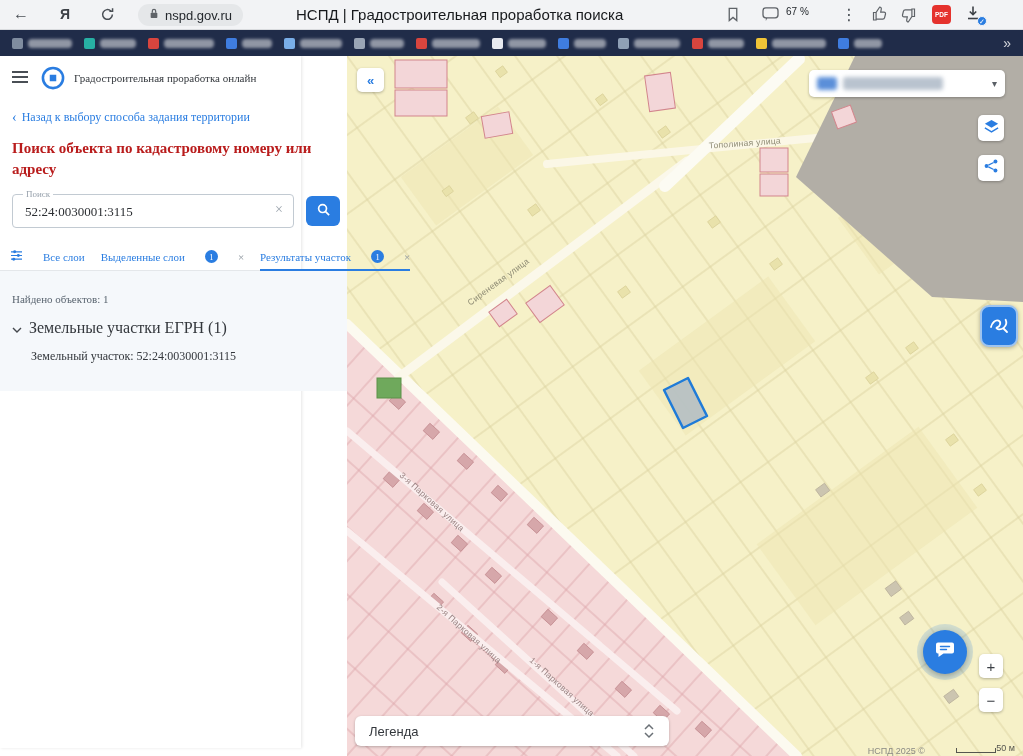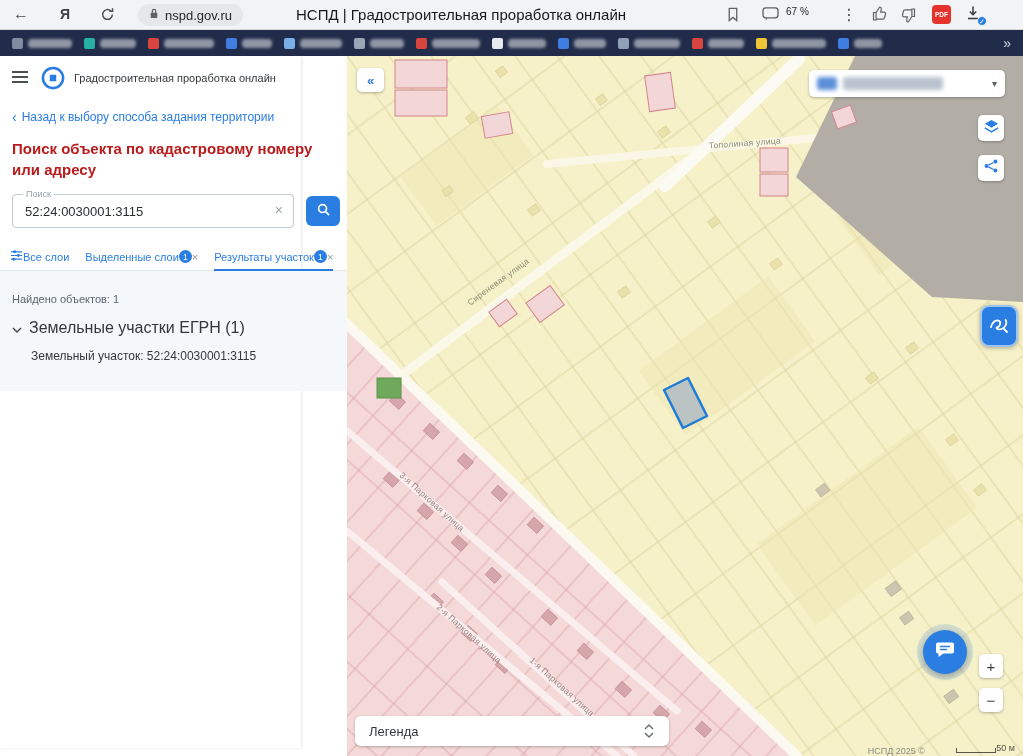--- a/index.html
+++ b/index.html
@@ -20,33 +20,33 @@
   .dl-badge { position:absolute; right:-4px; bottom:-3px; width:10px; height:10px; background:#2a7de1; border-radius:50%; color:#fff; font-size:7px; line-height:10px; text-align:center; border:1px solid #f2f3f5;}
 
   
   .bookmarks { position:absolute; top:30px; left:0; right:0; height:26px; background:#202c49; display:flex; align-items:center; gap:12px; padding:0 12px; z-index:10;}
   .chip { display:flex; align-items:center; gap:5px; }
   .chip .fav { width:11px; height:11px; border-radius:2px; }
   .chip .blb { height:9px; border-radius:4px; background:rgba(255,255,255,.5); filter:blur(1.5px); }
   .bm-overflow { margin-left:auto; color:rgba(255,255,255,.8); font-size:14px; }
 
   
-  .panel { position:absolute; top:56px; left:0; width:301px; bottom:8px; background:#fff; z-index:5; box-shadow:1px 0 3px rgba(0,0,0,.10); }
+  .panel { position:absolute; top:56px; left:0; width:301px; bottom:8px; background:#fff; z-index:5; box-shadow:1px 0 3px rgba(0,0,0,.10);font-family:Liberation Serif, serif; }
   .panel .abs { position:absolute; }
   .app-title { left:74px; top:16px; font-size:11px; color:#33373c; }
   .back-link { left:12px; top:54px; font-size:12px; color:#2a7de1; display:flex; align-items:center; gap:5px; cursor:pointer;}
   .back-chev { font-size:14px; line-height:12px; }
   .panel-heading { left:12px; top:76px; width:324px; font-size:15px; font-weight:700; color:#b91c1c; line-height:1.4;margin-top:6px; }
   .search-field { left:12px; top:138px; width:282px; height:34px; border:1px solid #c2cad2; border-radius:4px; background:#fff; }
   .search-label { position:absolute; left:10px; top:-6px; background:#fff; padding:0 3px; font-size:9px; color:#97a1ac; }
   .search-value { position:absolute; left:12px; top:9px; font-size:13px; color:#2b2e32; }
   .search-clear { position:absolute; right:10px; top:7px; font-size:14px; color:#9aa3ac; cursor:pointer; }
   .search-btn { left:306px; top:140px; width:34px; height:30px; background:#2a7de1; border-radius:6px; display:flex; align-items:center; justify-content:center; cursor:pointer; }
   .tabs { left:0; top:186px; width:347px; height:29px; display:flex; align-items:flex-end; gap:16px; padding-left:10px; border-bottom:1px solid #e4e7ea; }
-  .tab { display:flex; align-items:center; gap:0; font-size:11px; color:#2a7de1; padding-bottom:7px; cursor:pointer; white-space:nowrap;}
+  .tab { display:flex; align-items:center; gap:20px; font-size:11px; color:#2a7de1; padding-bottom:7px; cursor:pointer; white-space:nowrap;}
   .tab.active { border-bottom:2px solid #2a7de1; margin-bottom:-1px; padding-bottom:6px; }
   .badge { min-width:13px; height:13px; border-radius:50%; background:#2a7de1; color:#fff; font-size:8.5px; display:inline-flex; align-items:center; justify-content:center; }
   .tab-close { color:#8b949c; font-size:11px; }
   .results-area { left:0; top:215px; width:347px; height:120px; background:#f5f8fb; }
   .found-label { position:absolute; left:12px; top:22px; font-size:11px; color:#5a6570; }
   .group-row { position:absolute; left:12px; top:48px; display:flex; align-items:center; gap:7px; font-size:16px; color:#33373c; cursor:pointer;}
   .result-item { position:absolute; left:31px; top:78px; font-size:12px; color:#33373c; }
 
   
   .map { position:absolute; top:56px; left:347px; width:676px; height:700px; background:#f6f1c8; overflow:hidden; }
@@ -87,21 +87,21 @@
     </span>
     <div class="abs url-pill">
       <span>
         <svg width="10" height="13" viewBox="0 0 12 14">
             <rect x="2" y="6" width="8" height="6.5" rx="1" fill="#5f6368"></rect>
             <path d="M4 6V4a2 2 0 0 1 4 0v2" fill="none" stroke="#5f6368" stroke-width="1.5"></path>
           </svg>
       </span>
       <span class="url-text">nspd.gov.ru</span>
     </div>
-    <span class="abs tab-title">НСПД | Градостроительная проработка онлайн</span>
+    <span class="abs tab-title">НСПД | Градостроительная проработка поиска</span>
 
     <span class="abs" style="left:727px; top:7px;">
       <svg width="12" height="15" viewBox="0 0 12 16">
           <path d="M2 1.5h8v13l-4-3.4-4 3.4z" fill="none" stroke="#5f6368" stroke-width="1.4"></path>
         </svg>
     </span>
     <span class="abs" style="left:762px; top:7px;">
       <svg width="17" height="15" viewBox="0 0 18 16">
           <rect x="1" y="1" width="16" height="10.5" rx="3" fill="none" stroke="#5f6368" stroke-width="1.4"></rect>
           <path d="M5.5 11.8 4 15v-3.2z" fill="#5f6368"></path>

